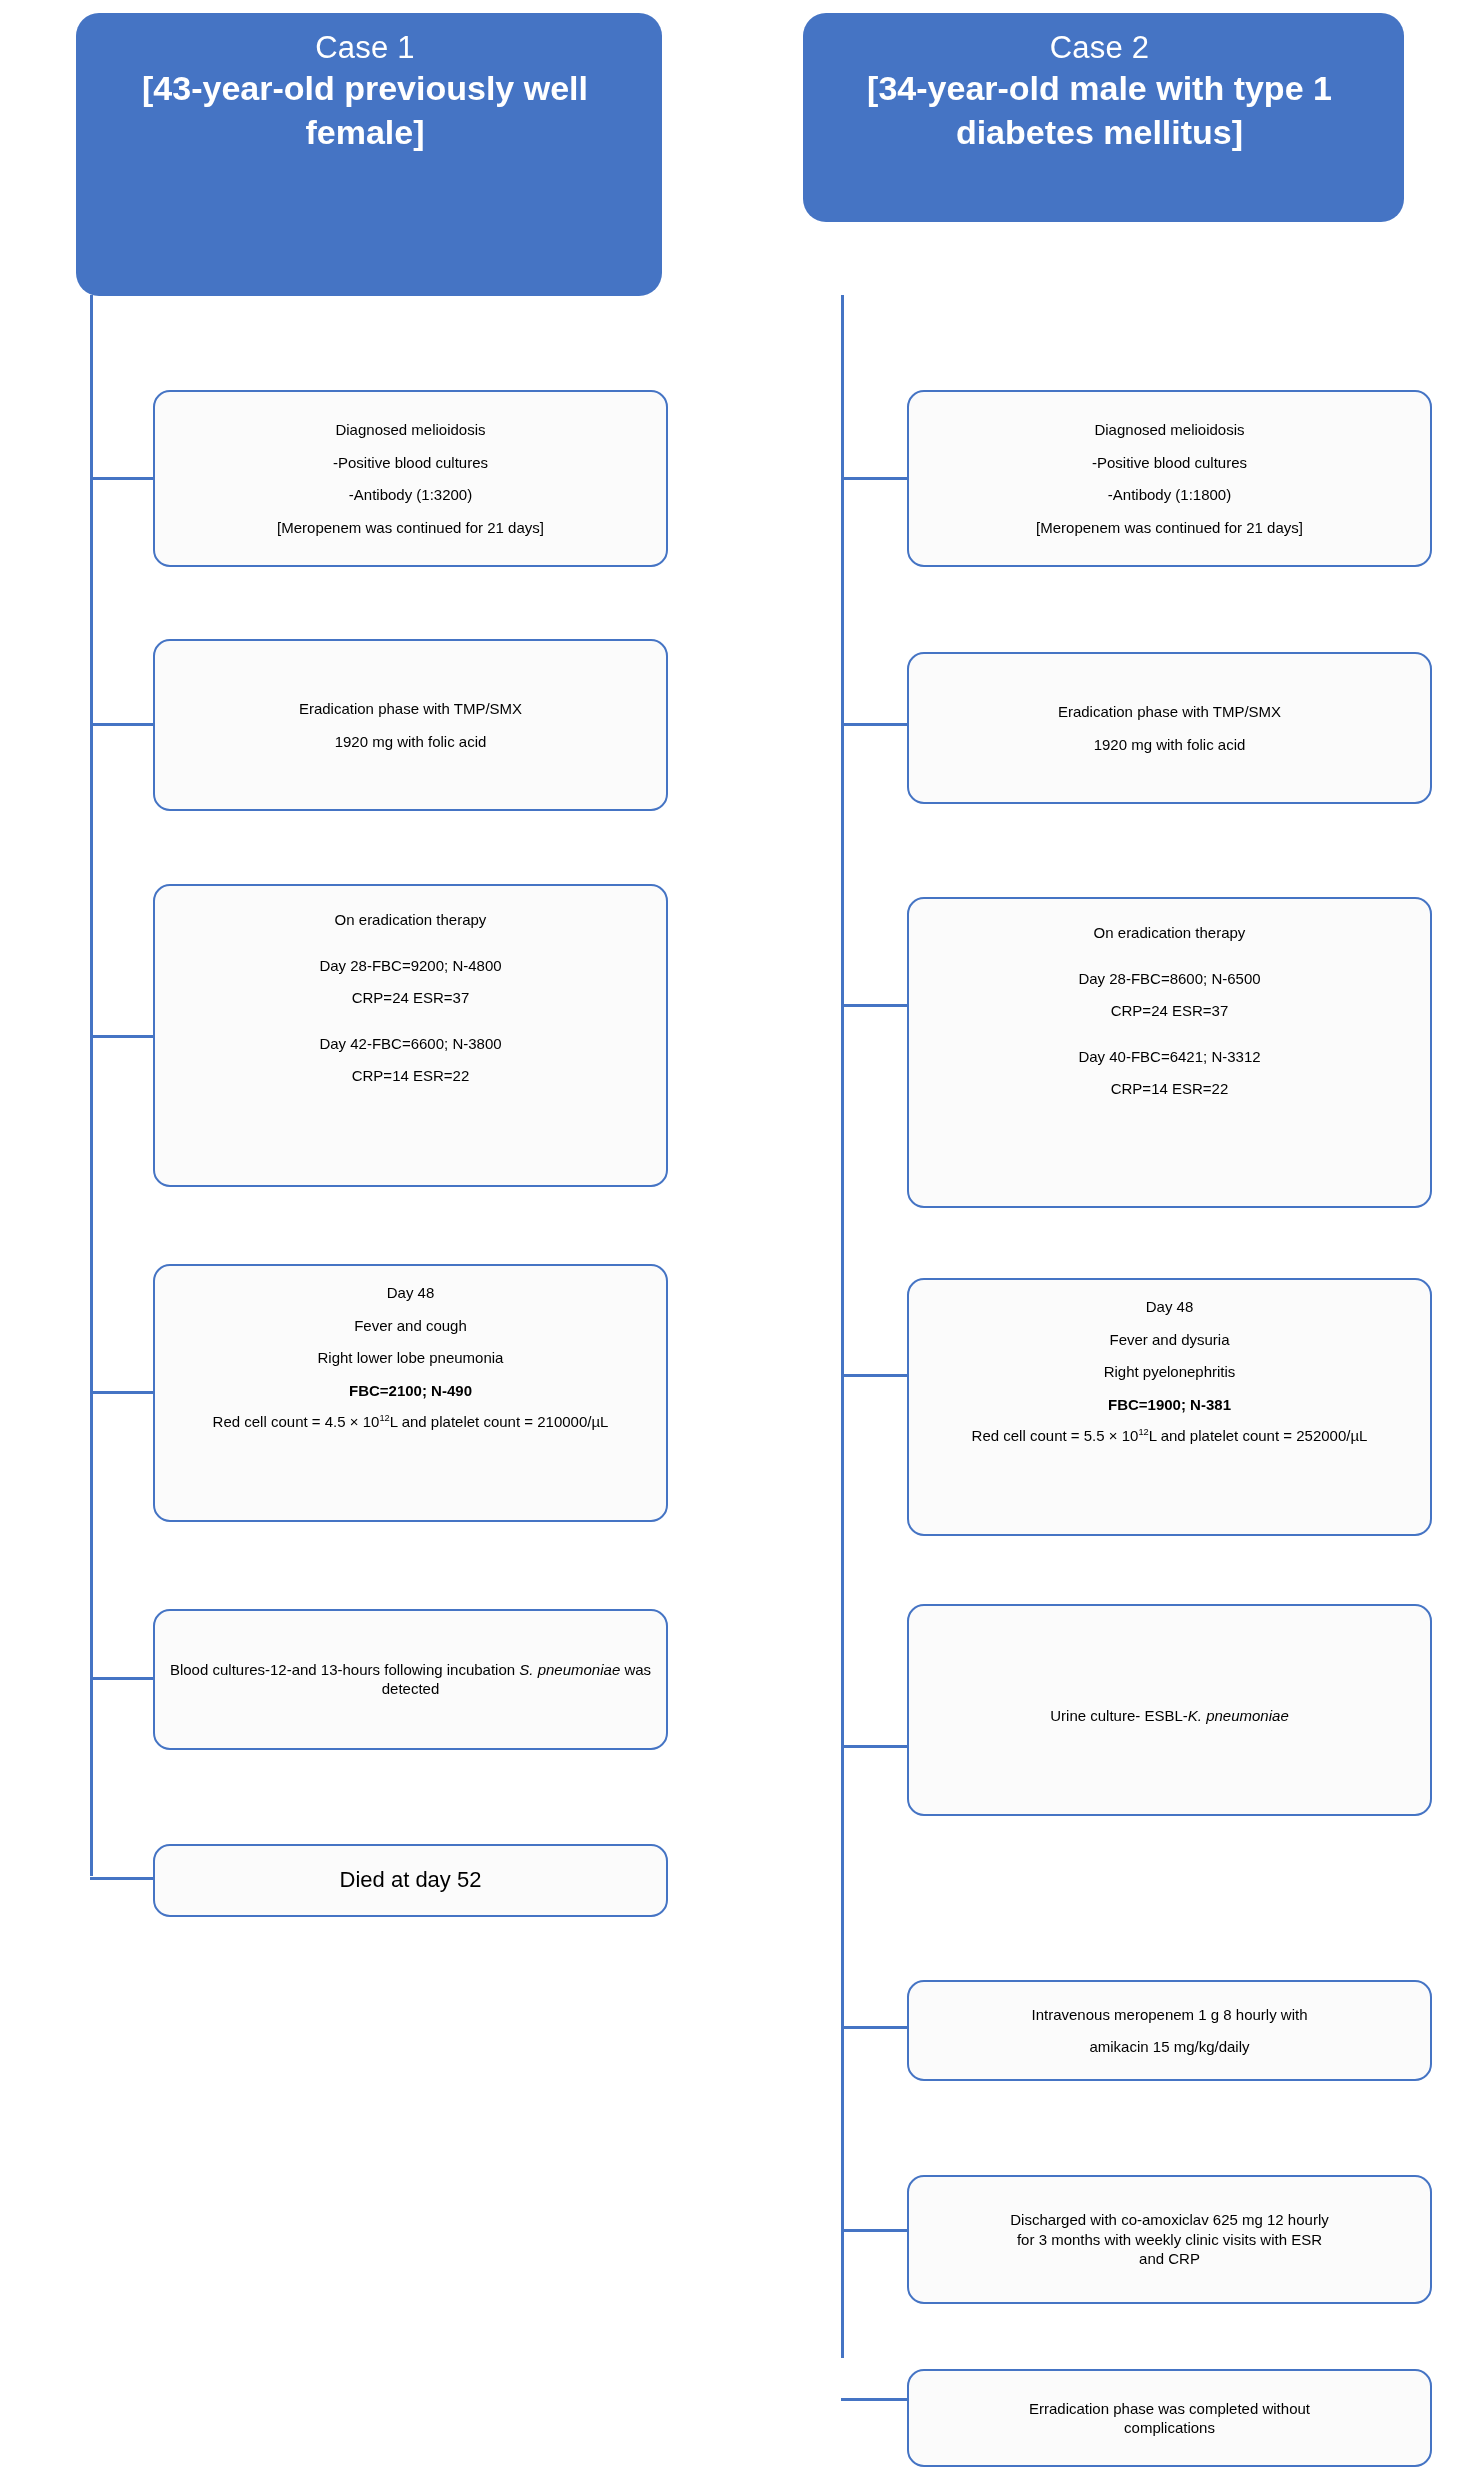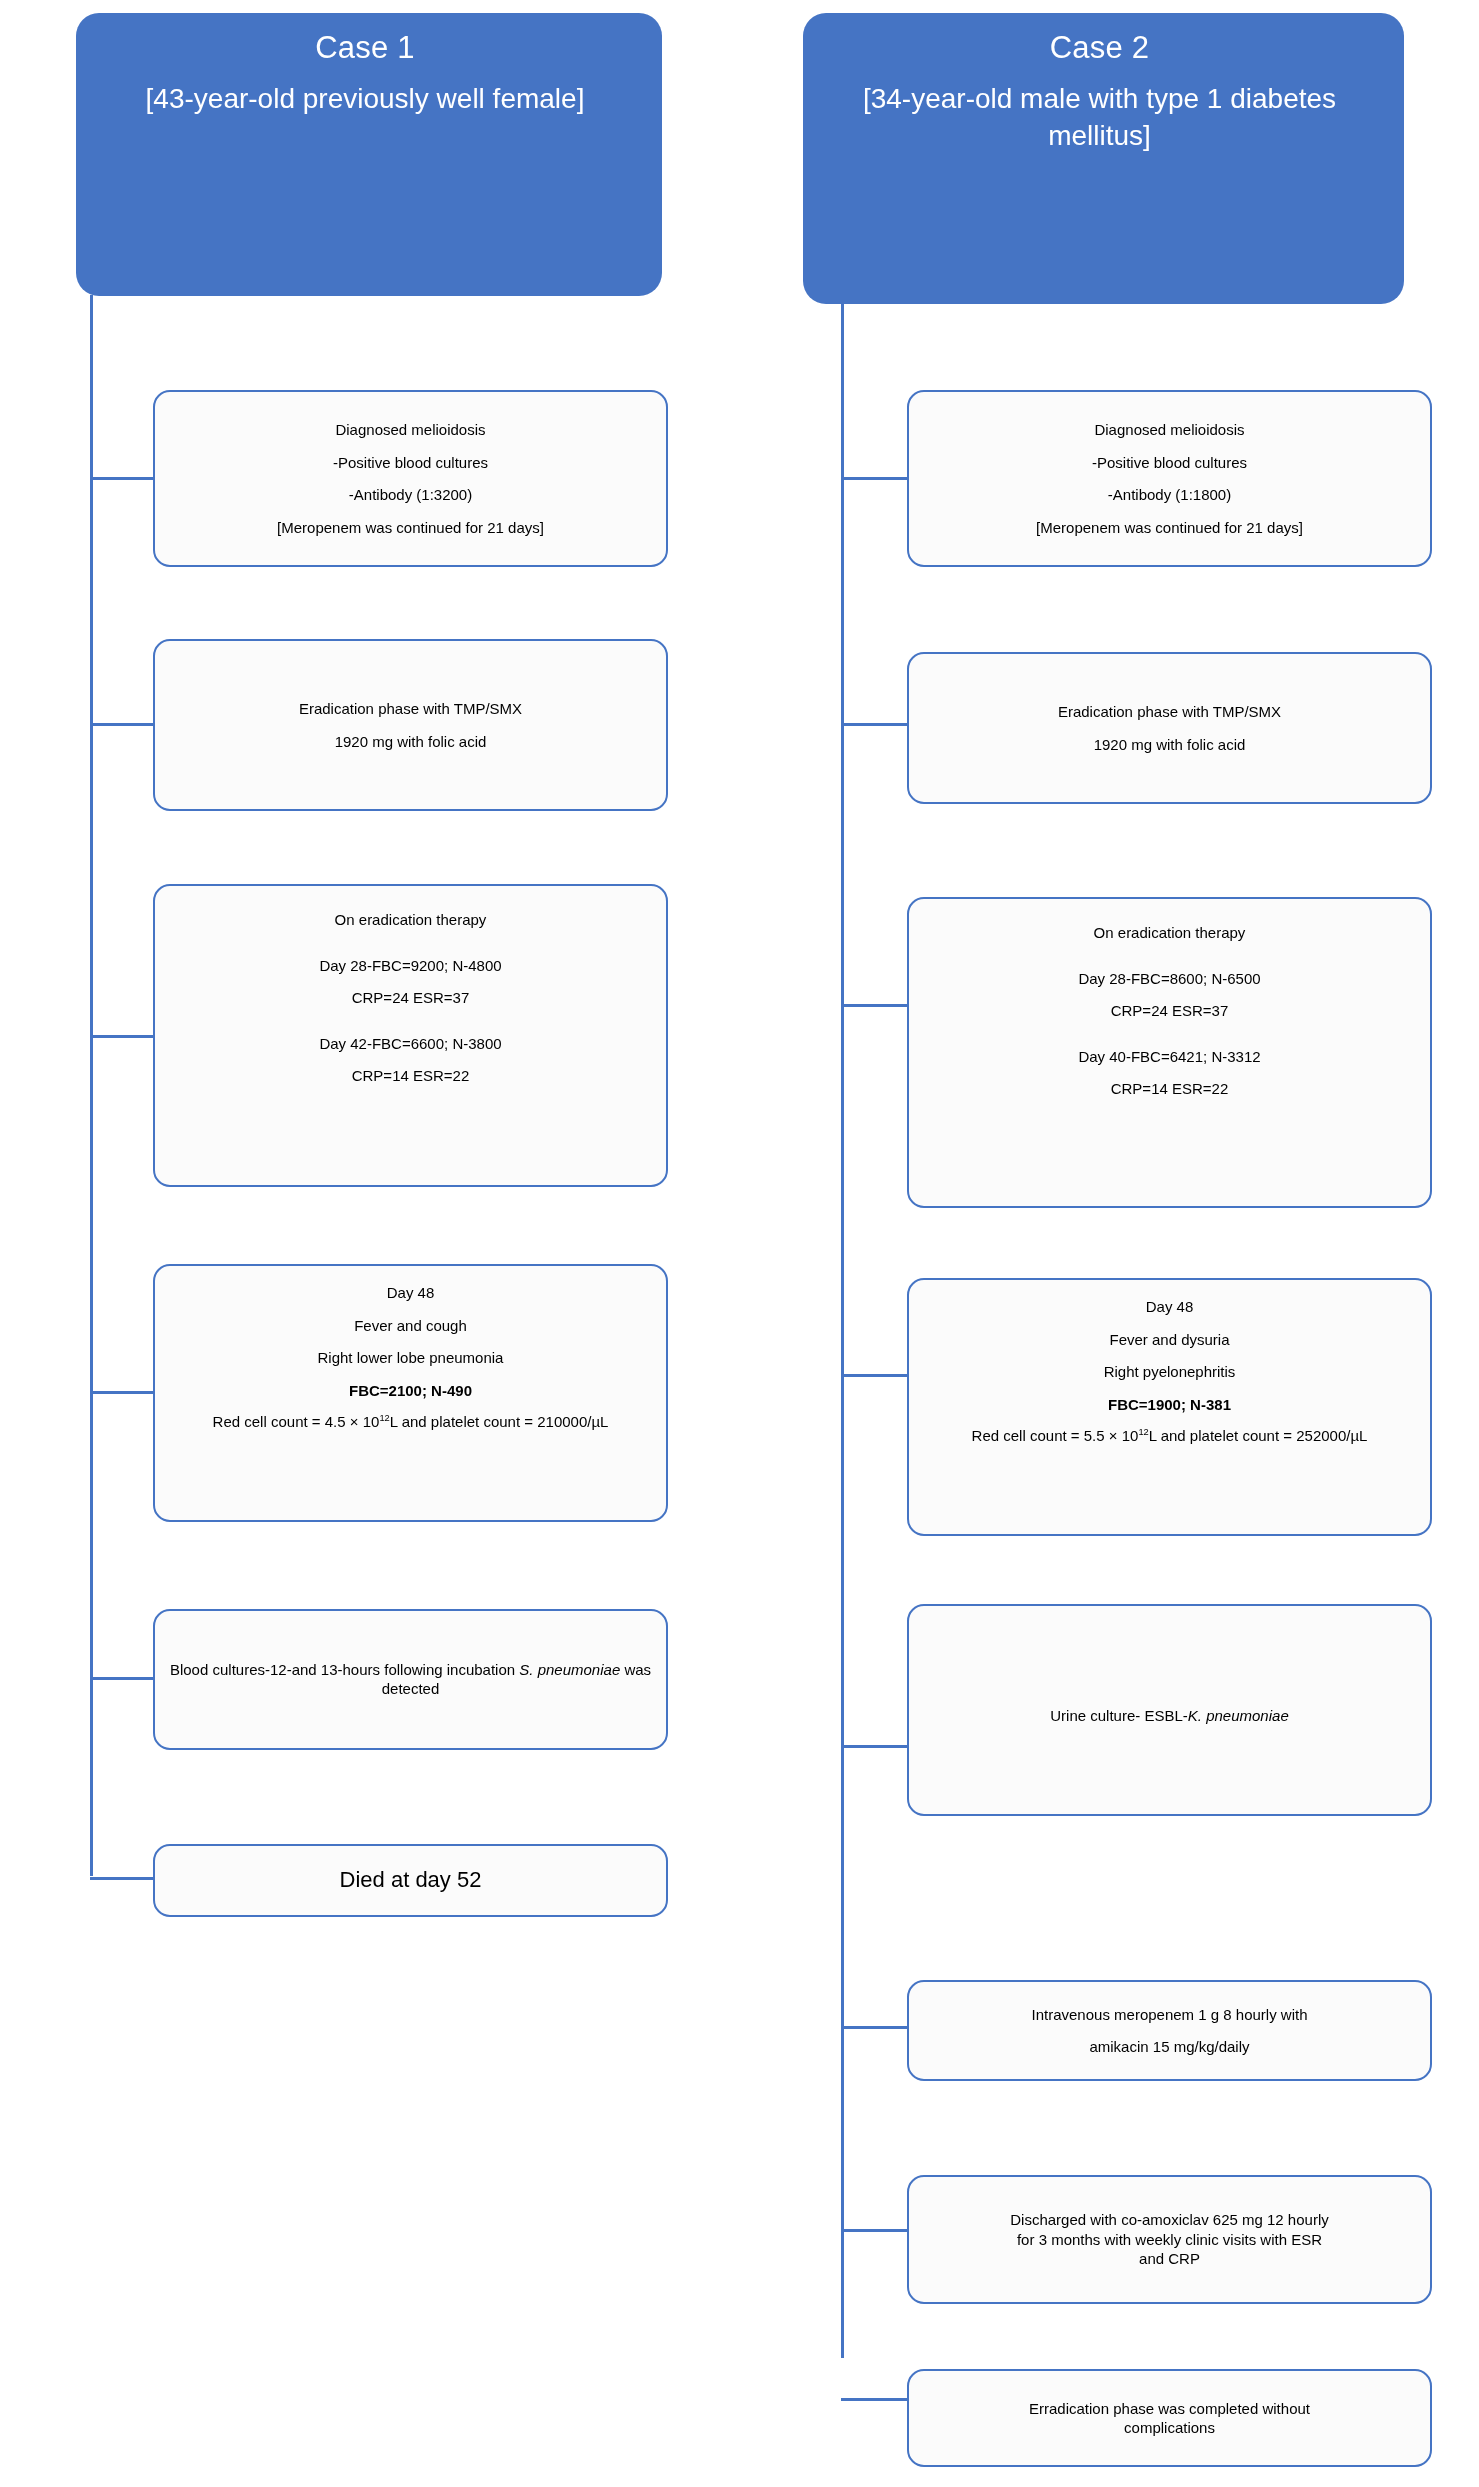--- a/index.html
+++ b/index.html
@@ -32,24 +32,23 @@
     padding: 17px 15px 10px 7px;
     text-align: center;
   }
   .case-header .case-title {
     font-size: 31px;
     line-height: 1.18;
     font-weight: 400;
     letter-spacing: 0.2px;
   }
   .case-header .case-sub {
-    font-size: 28px;
+    font-size: 34px;
     line-height: 1.30;
-    font-weight: 400;
-    margin-top: 15px;
+    font-weight: 700;
   }
 
   
   .step-box {
     position: absolute;
     background: #FBFBFB;
     border: 2.5px solid #4574C4;
     border-radius: 17px;
     box-sizing: border-box;
     display: flex;
@@ -142,21 +141,21 @@
   <div class="step-box" style="left:153px; top:1609px; width:515px; height:141px;">
     <div class="line tight">
       <span>Blood cultures-12-and 13-hours following incubation </span><i>S. pneumoniae</i><span> was detected</span>
     </div>
   </div>
 
   <div class="step-box" style="left:153px; top:1844px; width:515px; height:73px;">
     <div class="line big">Died at day 52</div>
   </div>
 
-  <div class="case-header" style="left:803px; top:12.6px; width:601px; height:291px;">
+  <div class="case-header" style="left:803px; top:12.6px; width:601px; height:209px;">
     <div class="case-title">Case 2</div>
     <div class="case-sub">[34-year-old male with type 1 diabetes mellitus]</div>
   </div>
 
   <div class="spine" style="left:841px; top:295px; height:2063px;"></div>
   <div class="branch" style="left:841px; top:477px; width:66px;"></div>
   <div class="branch" style="left:841px; top:723px; width:66px;"></div>
   <div class="branch" style="left:841px; top:1004px; width:66px;"></div>
   <div class="branch" style="left:841px; top:1374px; width:66px;"></div>
   <div class="branch" style="left:841px; top:1745px; width:66px;"></div>

